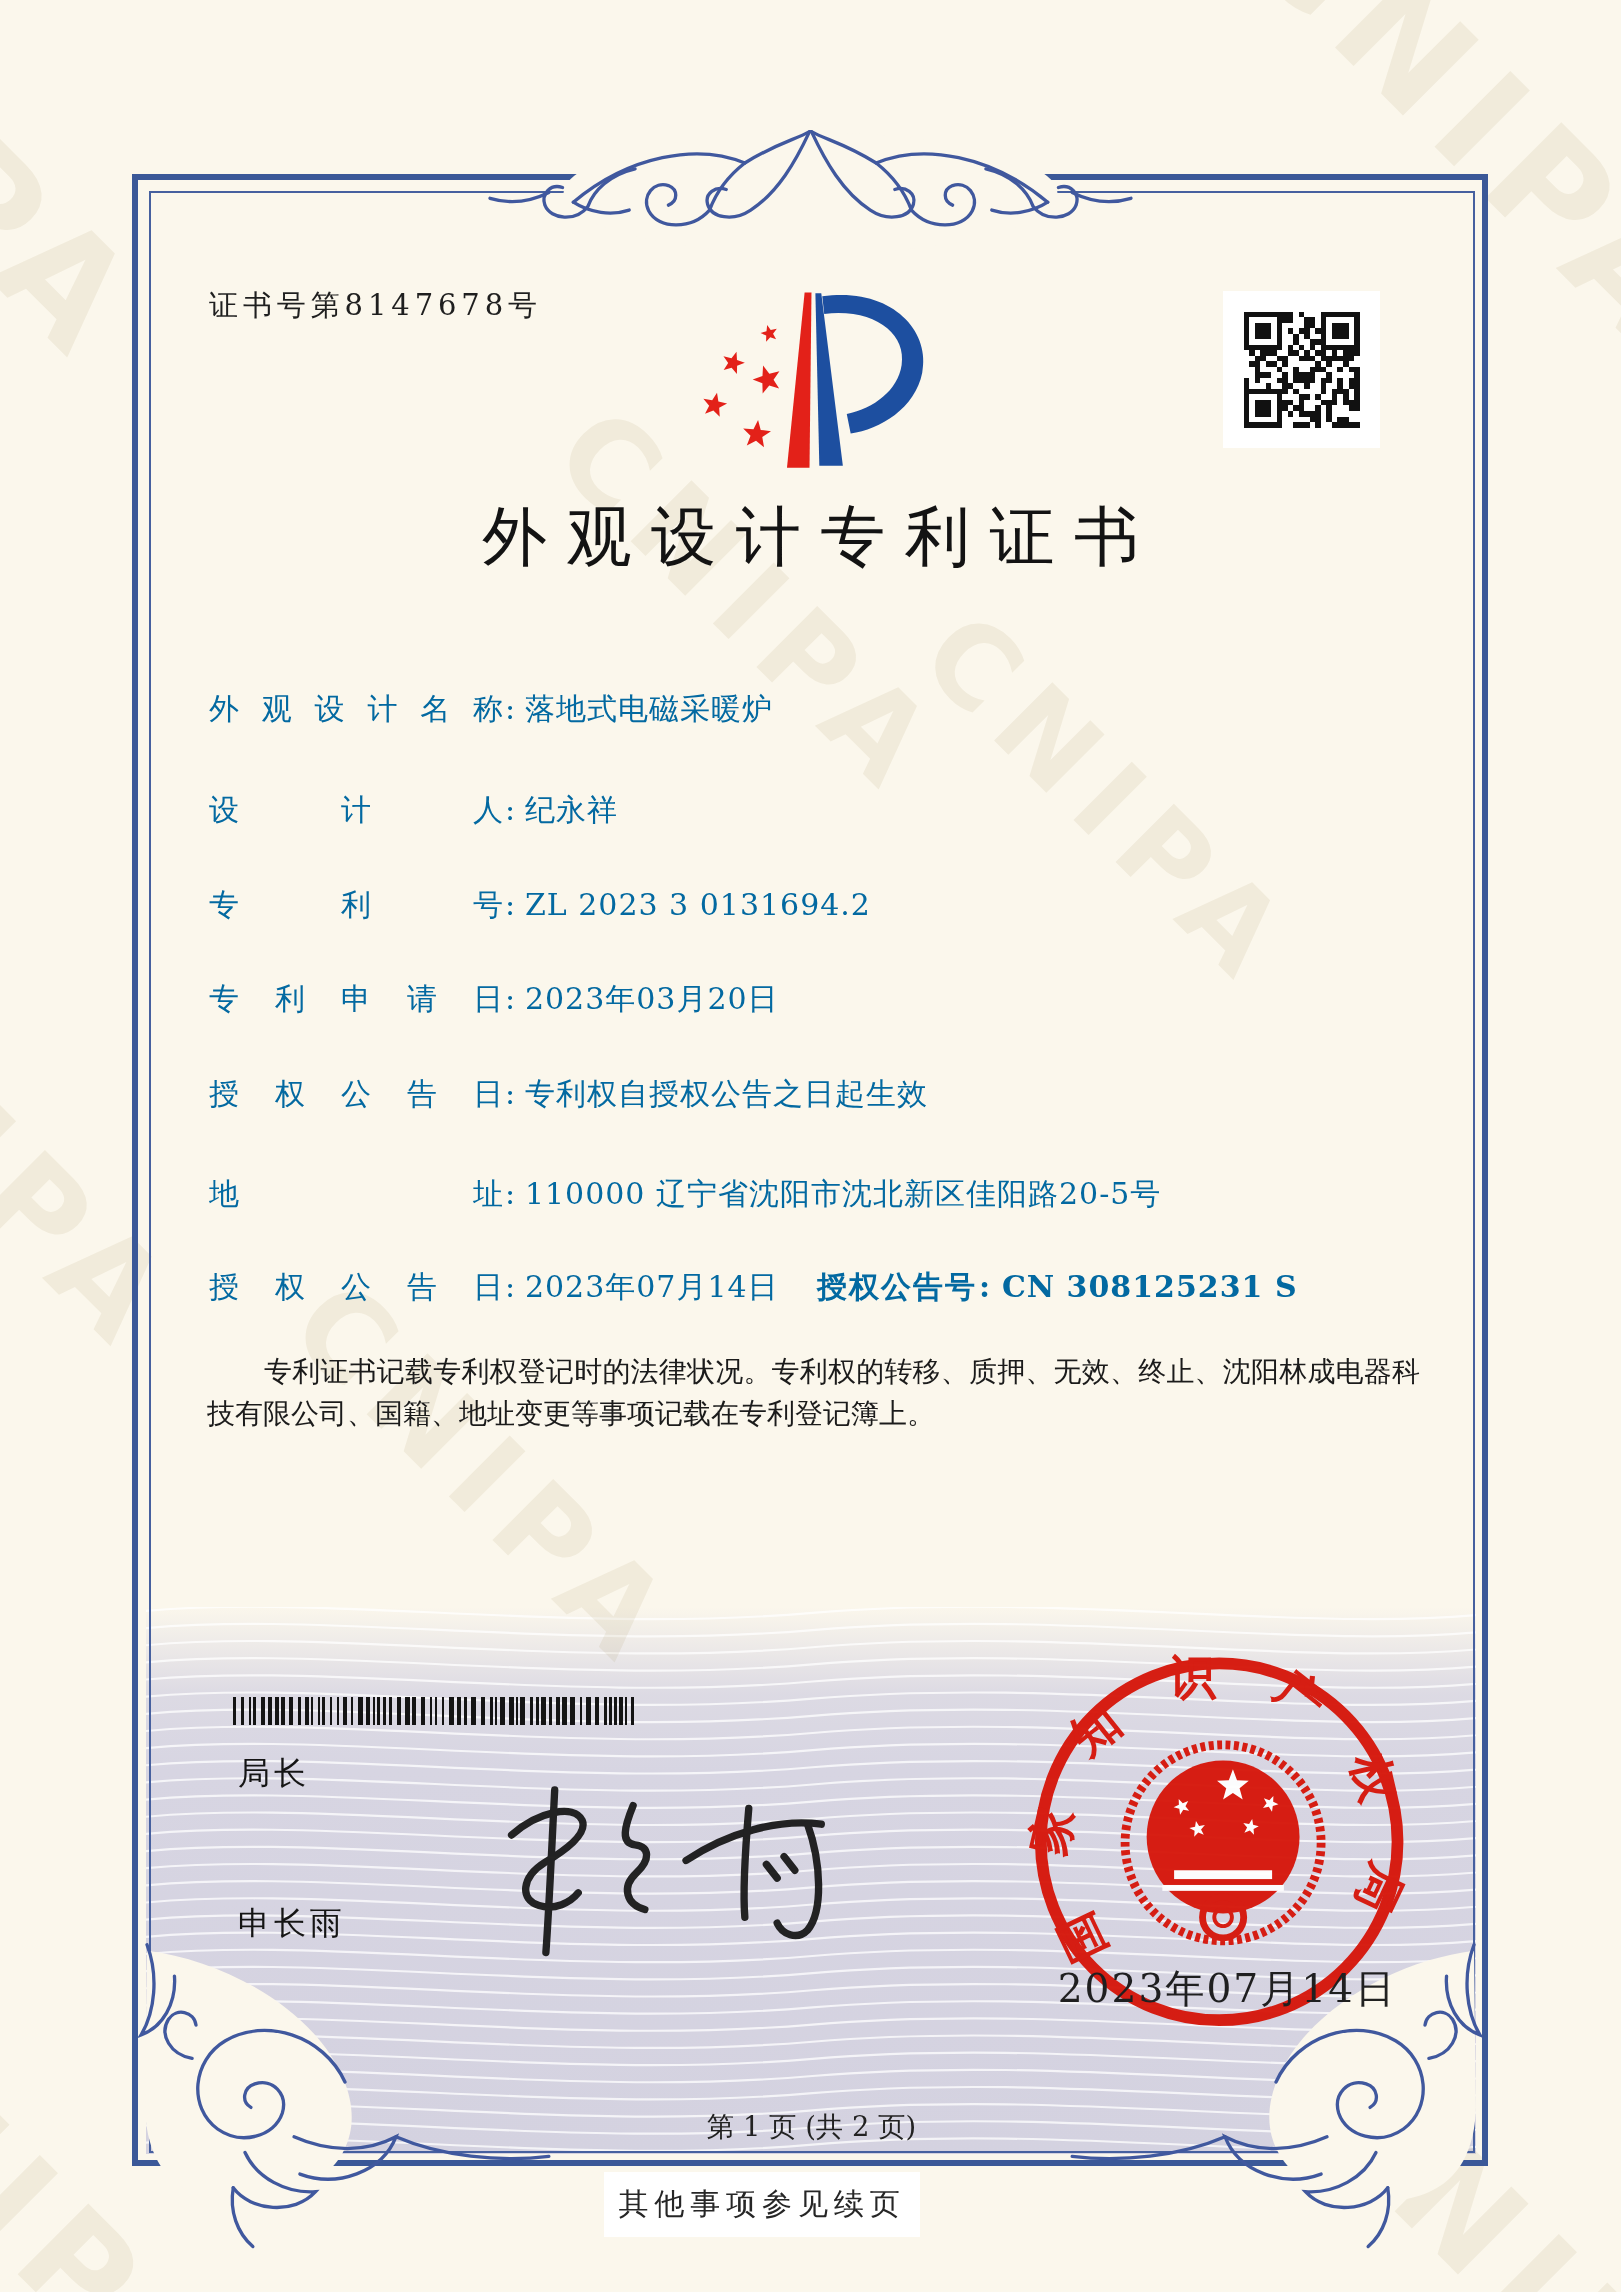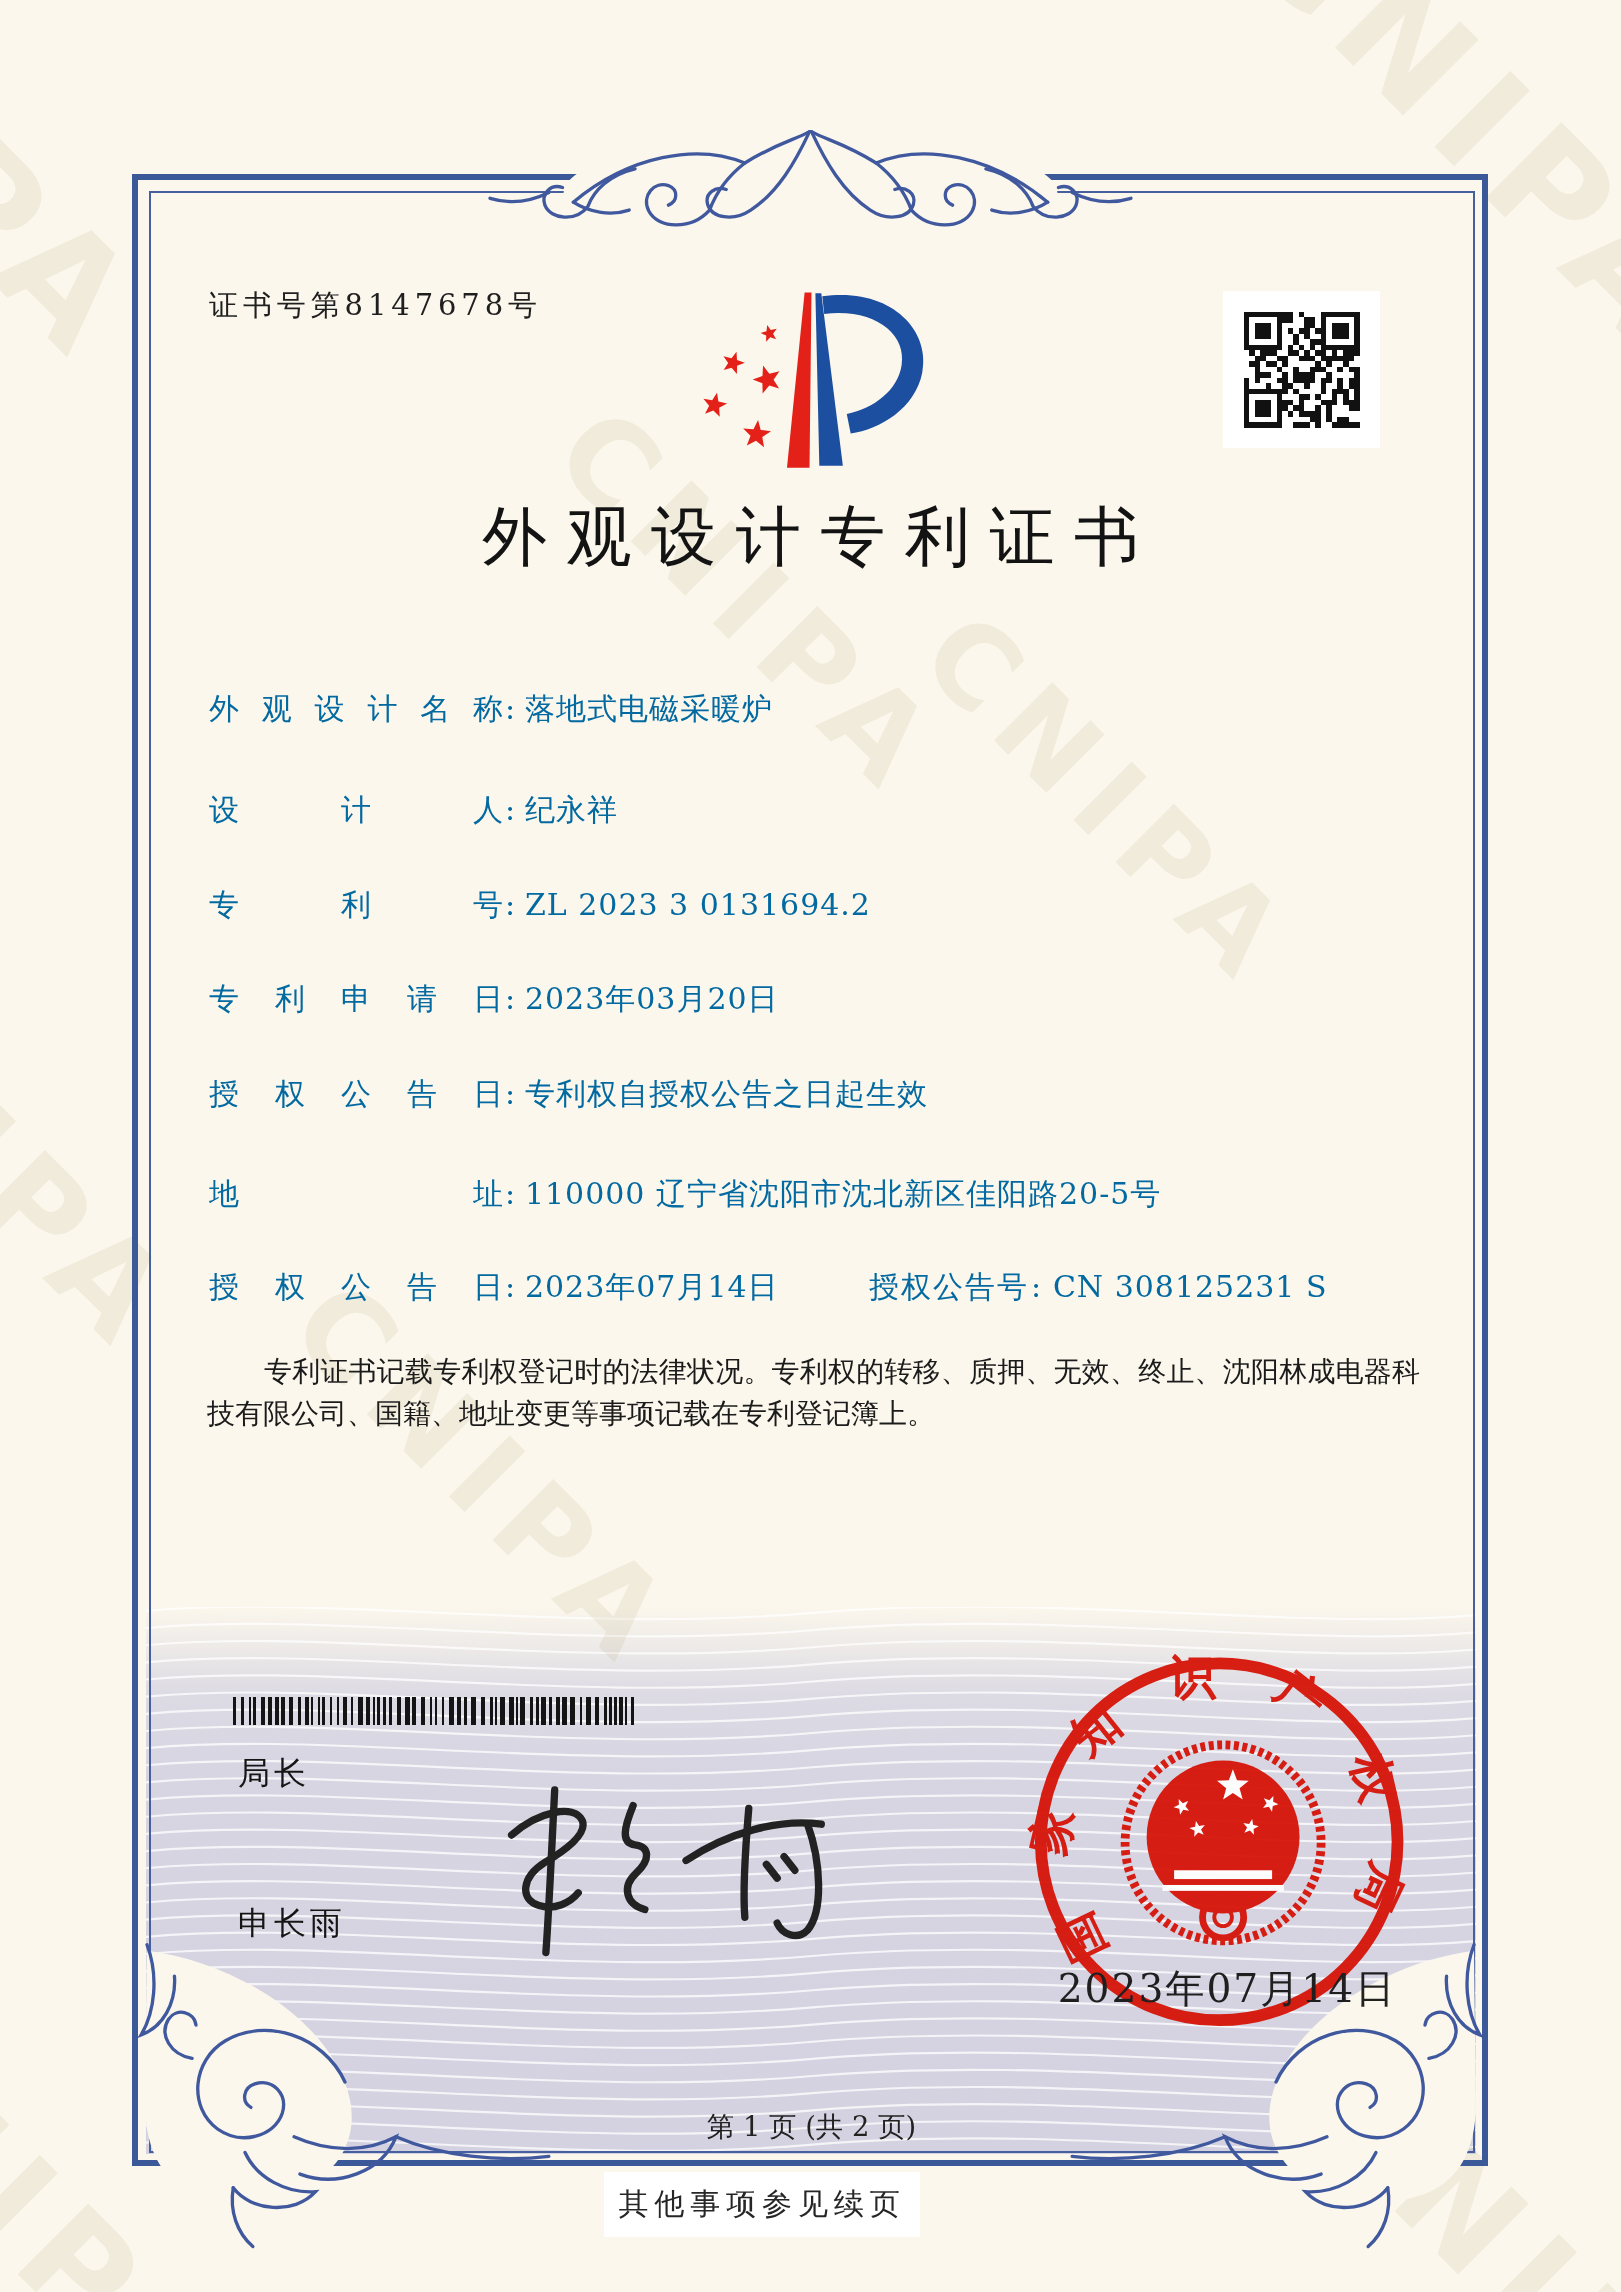--- a/index.html
+++ b/index.html
@@ -36,21 +36,21 @@
   #overlay{left:0;top:0;z-index:4;pointer-events:none;}
   
   .content{z-index:5;}
   #cert-no{left:209px;top:286px;font-size:29px;letter-spacing:4.9px;}
   #title{left:0;top:493px;width:1621px;text-align:center;font-size:65px;font-weight:normal;
          letter-spacing:19.6px;text-indent:19.6px;color:#131313;}
   .frow{position:absolute;left:209px;font-size:30px;white-space:nowrap;z-index:5;color:#0369a1;}
   .flabel{display:inline-block;width:294px;text-align:justify;text-align-last:justify;}
   .fcolon{display:inline-block;margin:0 9.8px 0 2px;}
   .fval{letter-spacing:1px;}
-  .grant2{position:absolute;left:660px;top:0;letter-spacing:2px;}
+  .grant2{position:absolute;left:608px;top:0;letter-spacing:2px;font-weight:bold;}
   #paras{left:207px;top:1351px;width:1213px;z-index:5;}
   #paras p{margin:0 0 11.8px 0;font-size:28px;line-height:42px;text-align:justify;
            text-indent:57px;color:#1b1b1b;}
   #barcode{left:233px;top:1697px;width:410px;height:28px;z-index:5;display:flex;overflow:hidden;}
   #barcode span{display:block;height:100%;background:#141414;flex:none;}
   #qr-box{left:1223px;top:291px;width:157px;height:157px;background:#fff;z-index:5;}
   #qr-grid{position:absolute;left:20.6px;top:20.6px;width:116px;height:116px;
            display:grid;grid-template-columns:repeat(21,1fr);grid-template-rows:repeat(21,1fr);}
   #qr-grid i{display:block;}
   #qr-grid i.d{background:#111;}

